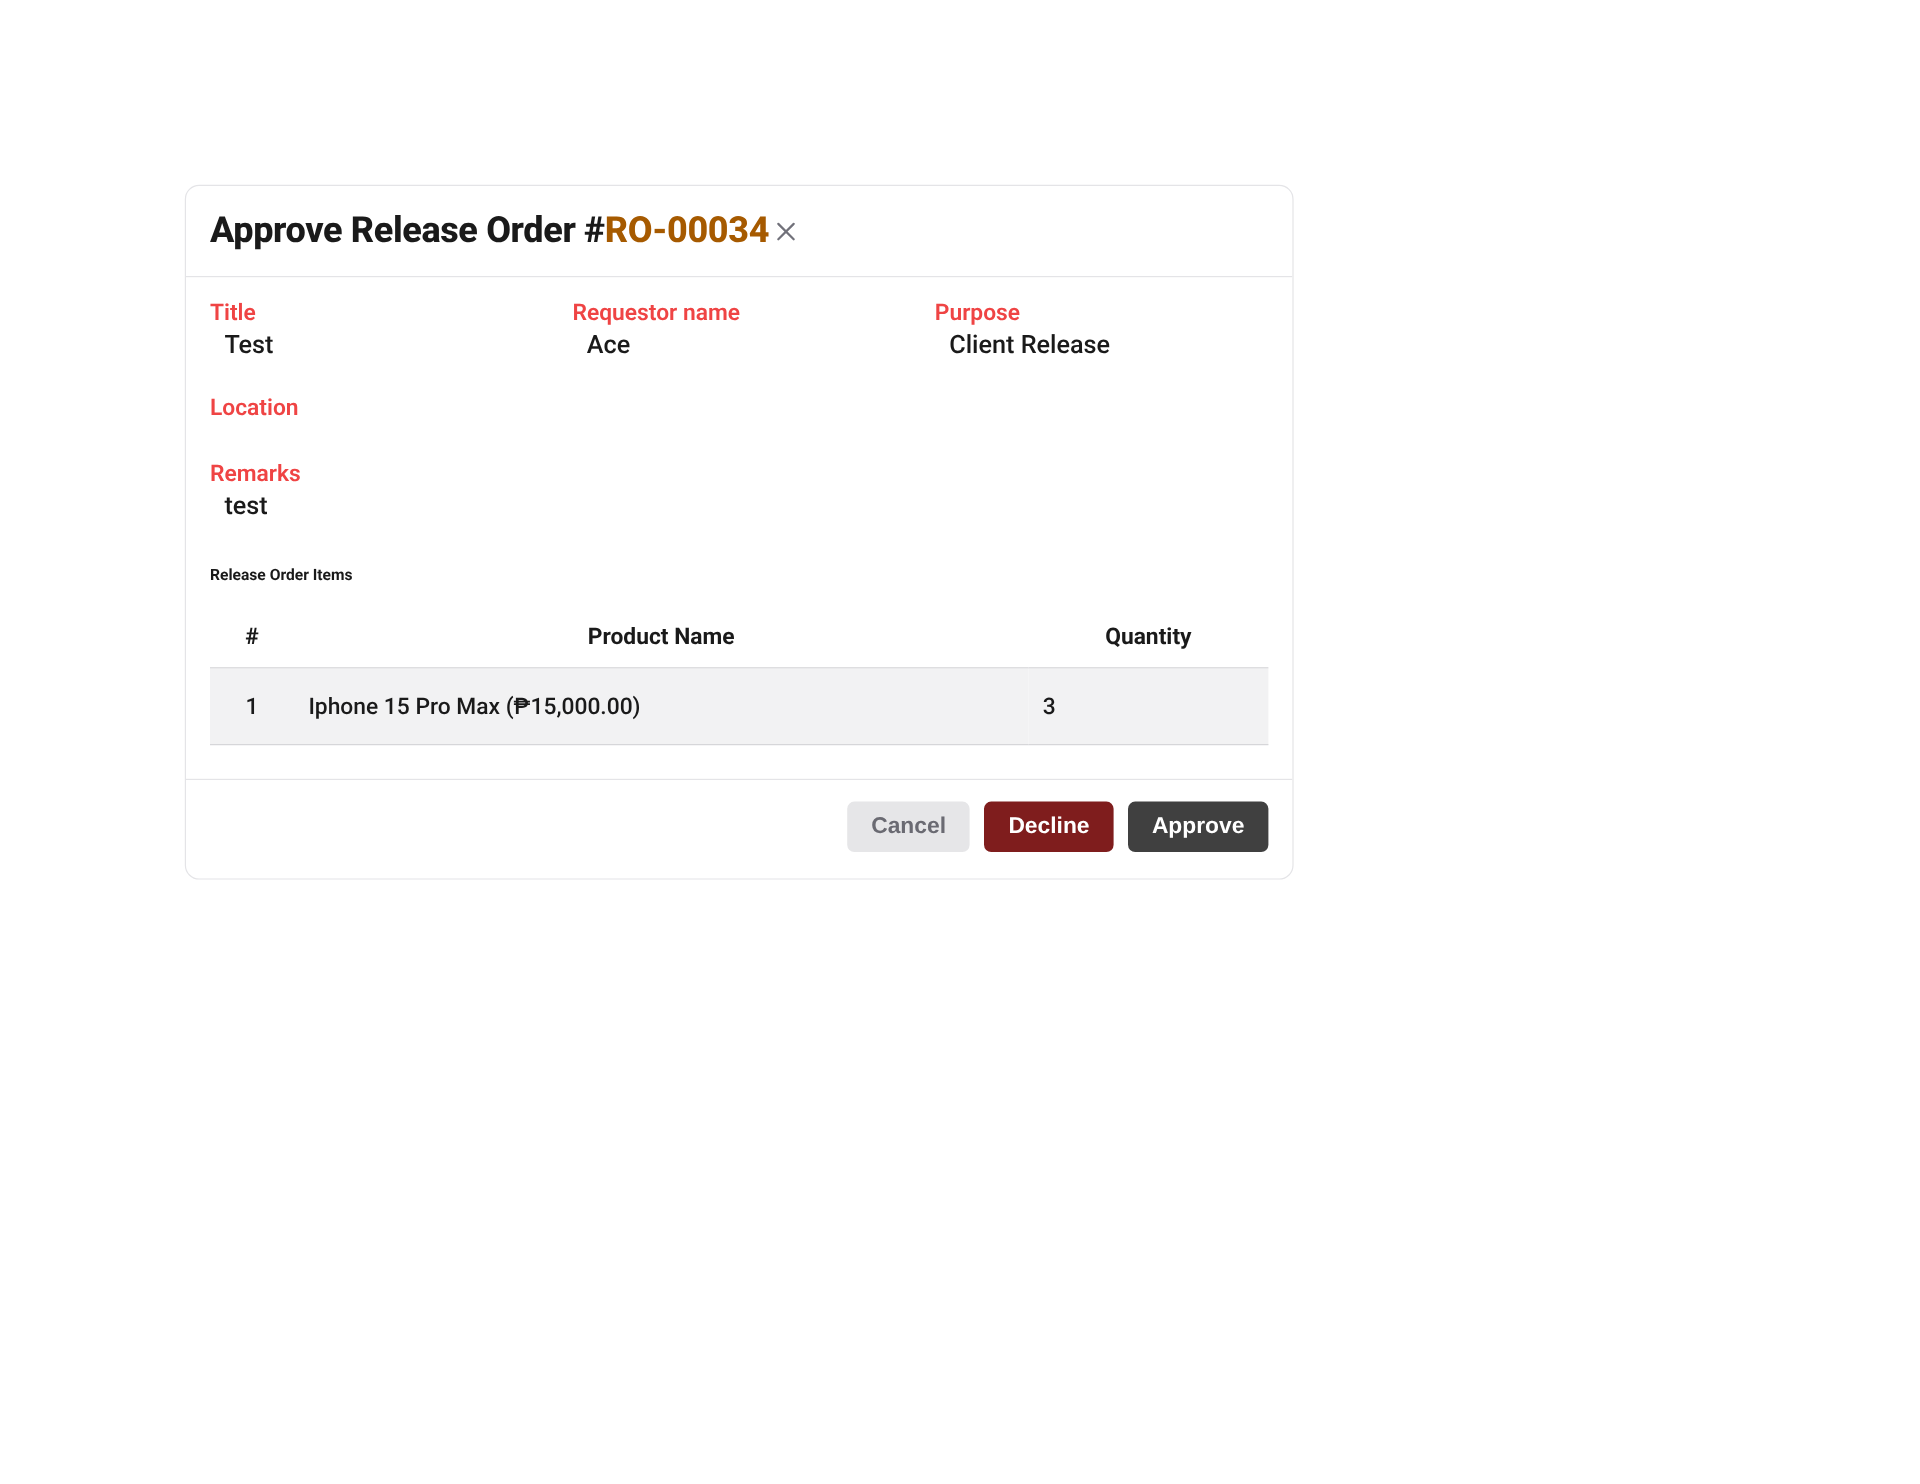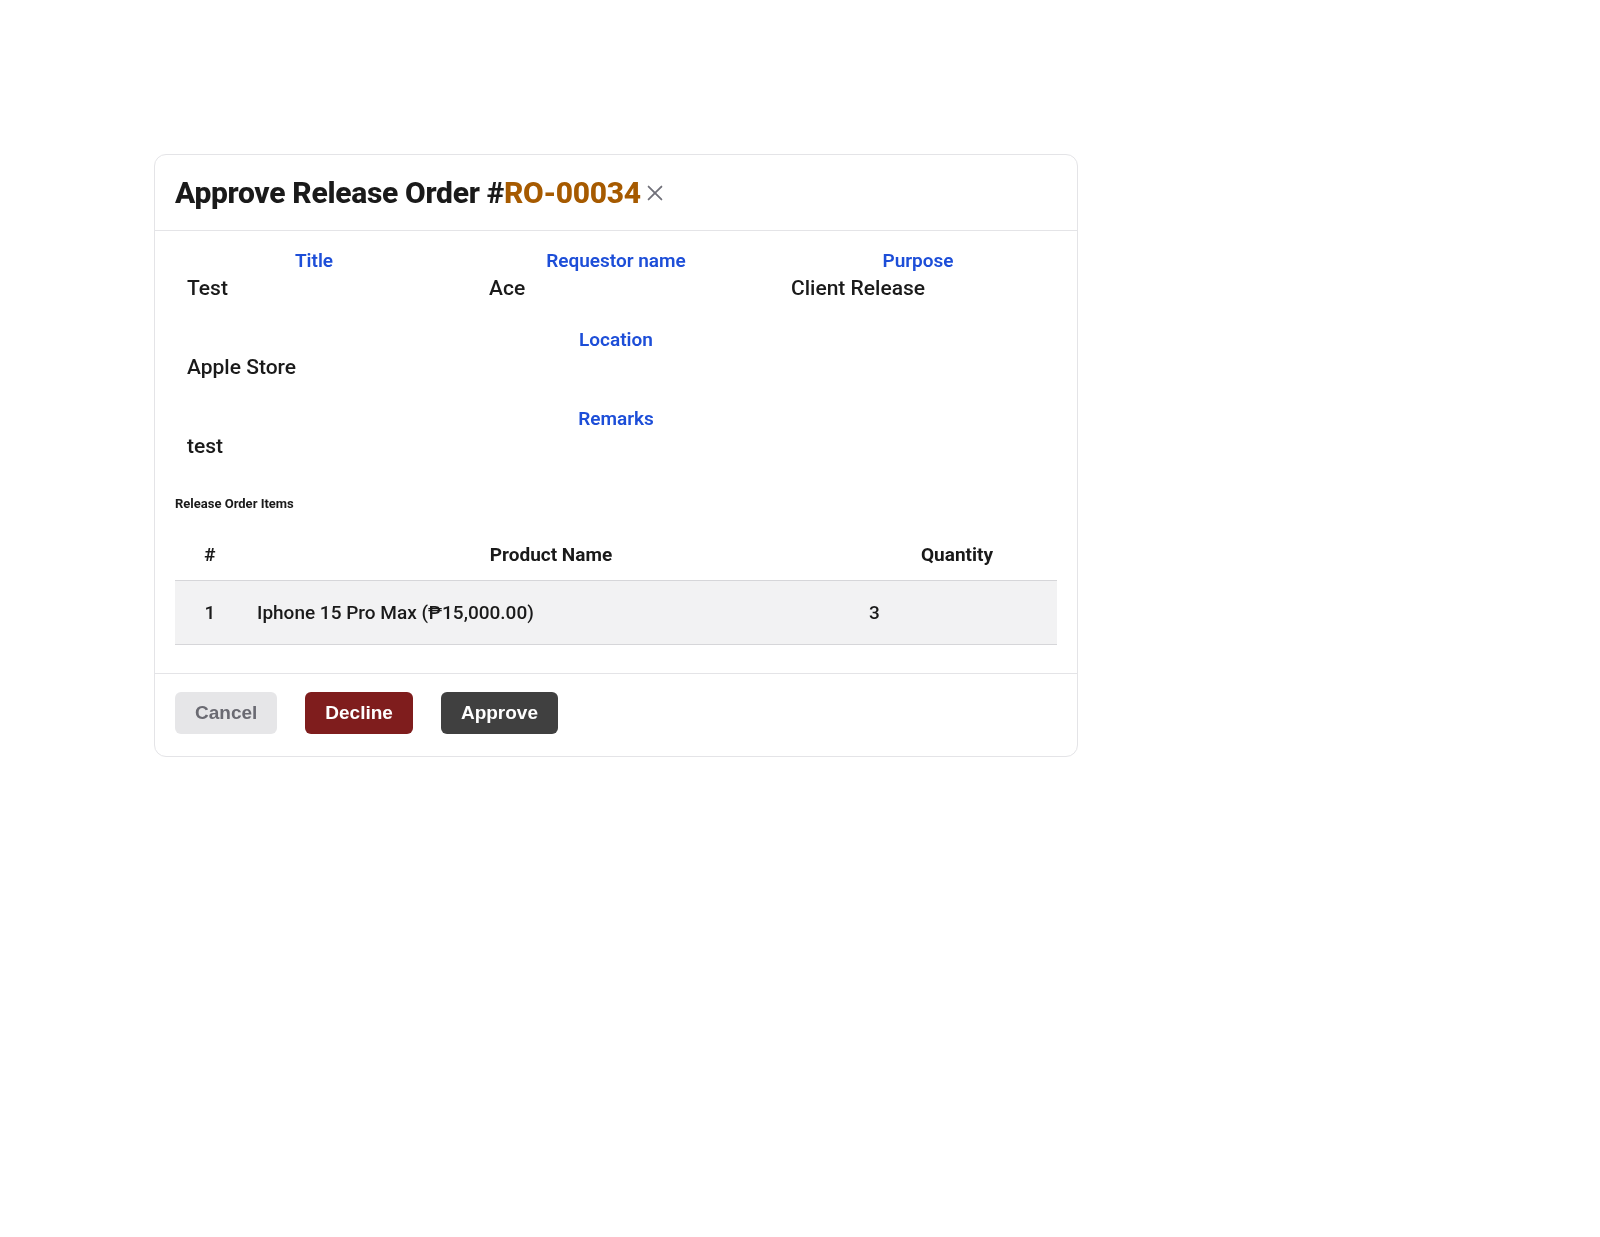--- a/index.html
+++ b/index.html
@@ -54,23 +54,22 @@
     .fields-grid {
       display: grid;
       grid-template-columns: 1fr 1fr 1fr;
       row-gap: 28px;
       column-gap: 24px;
     }
     .field { }
     .field-label {
       font-size: 19px;
       font-weight: 600;
-      color: #1d4ed8;
+      color: #ef4444;
       margin-bottom: 4px;
-      text-align: center;
     }
     .field-value {
       font-size: 21px;
       font-weight: 500;
       color: #1a1a1a;
       margin-left: 12px;
     }
     .field-full { grid-column: 1 / -1; }
     .section-title {
       font-size: 13px;
@@ -106,21 +105,22 @@
       border-bottom: 1px solid #d6d6d9;
     }
     table.items tbody tr {
       background: #f2f2f3;
     }
     table.items td.col-index {
       text-align: center;
     }
     .modal-footer {
       display: flex;
-      gap: 28px;
+      justify-content: flex-end;
+      gap: 12px;
       padding: 18px 20px 22px 20px;
       border-top: 1px solid #e4e4e7;
     }
     .btn {
       font-size: 19px;
       font-weight: 700;
       padding: 10px 20px;
       border-radius: 6px;
       border: none;
       cursor: pointer;
@@ -163,21 +163,20 @@
       <div class="field">
         <div class="field-label">Requestor name</div>
         <div class="field-value">Ace</div>
       </div>
       <div class="field">
         <div class="field-label">Purpose</div>
         <div class="field-value">Client Release</div>
       </div>
       <div class="field field-full">
         <div class="field-label">Location</div>
-        <div class="field-value">Apple Store</div>
       </div>
       <div class="field field-full">
         <div class="field-label">Remarks</div>
         <div class="field-value">test</div>
       </div>
     </div>
 
     <div class="section-title">Release Order Items</div>
 
     <table class="items">

